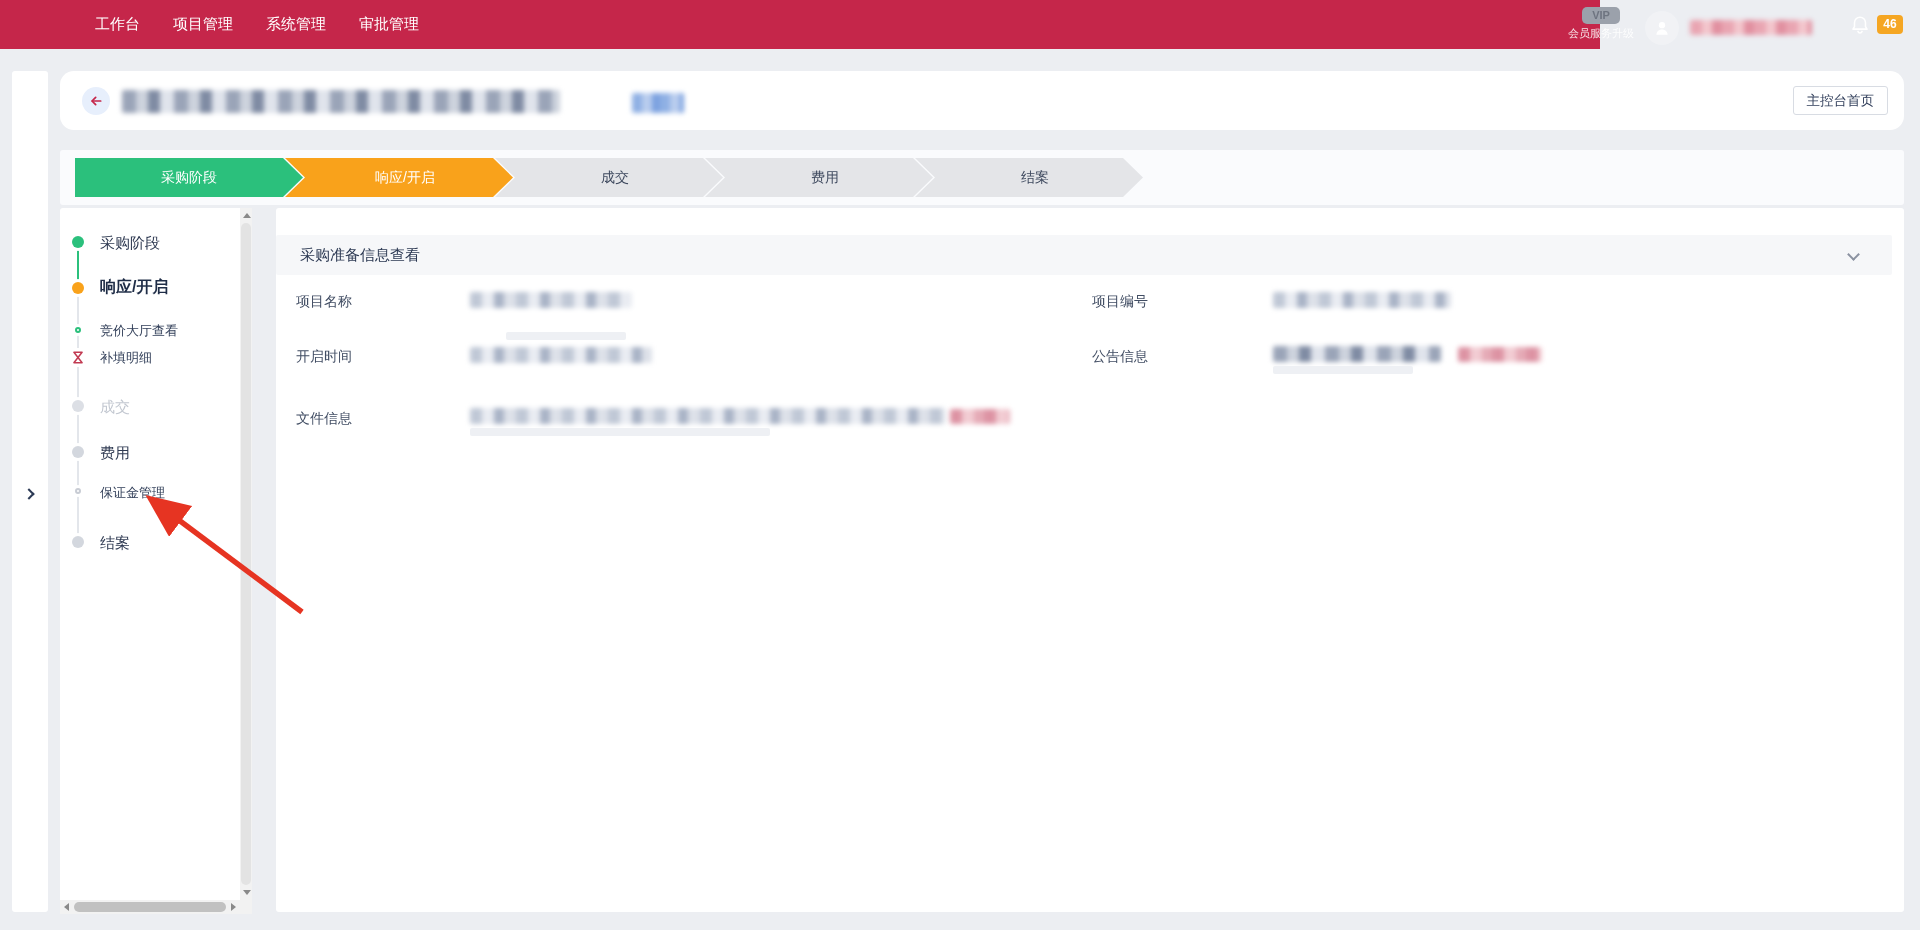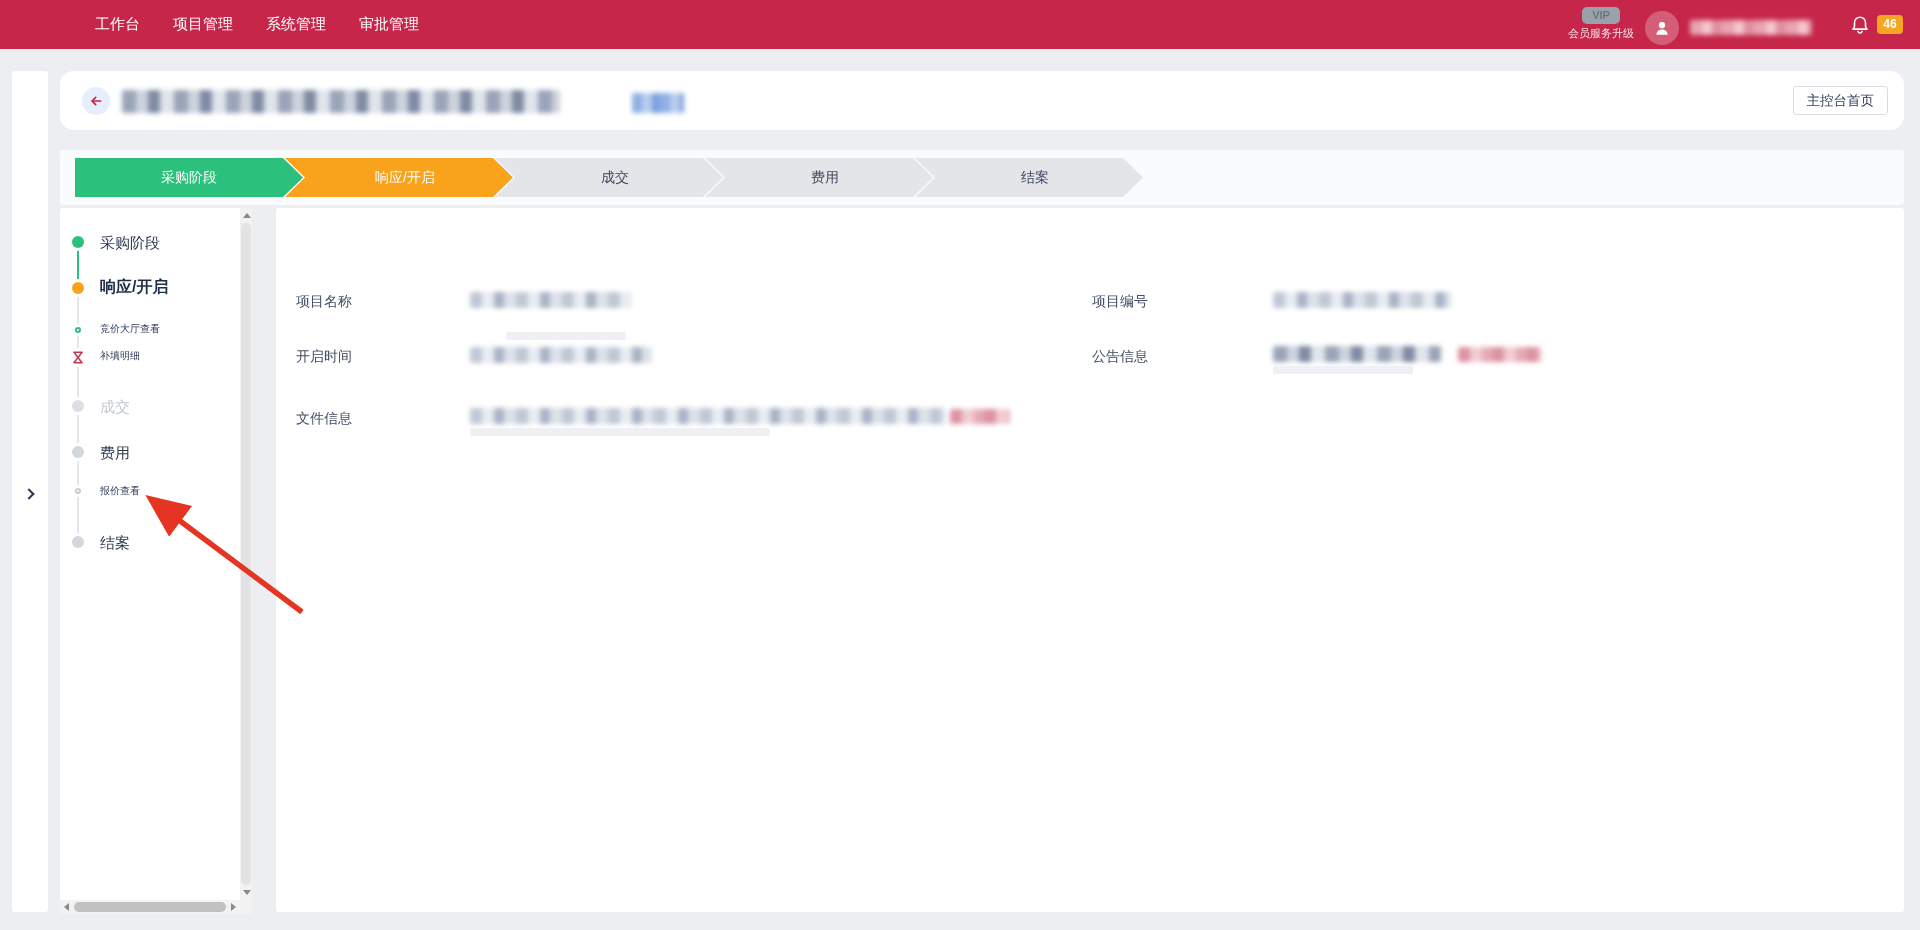--- a/index.html
+++ b/index.html
@@ -1,20 +1,20 @@
 <!DOCTYPE html>
 <html><head>
 <meta charset="utf-8">
 <style>
   * { margin:0; padding:0; box-sizing:border-box; }
   html,body { width:1920px; height:930px; overflow:hidden; }
   body { background:#eceef2; font-family:"Liberation Sans","DejaVu Sans",sans-serif; position:relative; }
 
   
-  .topnav { position:absolute; left:0; top:0; width:1920px; height:49px; background:#c5264a; z-index:10; }
+  .topnav { position:absolute; left:0; top:0; width:1600px; height:49px; background:#c5264a; z-index:10; }
   .topnav .menu { position:absolute; left:95px; top:0; height:49px; display:flex; align-items:center; gap:33px; }
   .topnav .menu .item { color:#ffffff; font-size:15px; cursor:pointer; white-space:nowrap; }
   .vip-block { position:absolute; left:1566px; top:5px; width:70px; text-align:center; cursor:pointer; }
   .vip-badge { display:inline-block; width:38px; height:17px; line-height:17px; background:#9ba1ab; color:#6e7480; border-radius:5px; font-size:11px; font-weight:bold; }
   .vip-caption { margin-top:2px; font-size:11px; color:rgba(255,255,255,.88); }
   .avatar { position:absolute; left:1645px; top:11px; width:34px; height:34px; border-radius:50%; background:rgba(255,255,255,.26); display:flex; align-items:center; justify-content:center; cursor:pointer; }
   .name-blur { position:absolute; left:1690px; top:20px; width:122px; height:15px; }
   .bell { position:absolute; left:1849px; top:13px; width:22px; height:24px; cursor:pointer; }
   .count-badge { position:absolute; left:1877px; top:15px; min-width:26px; height:19px; line-height:19px; padding:0 4px; background:#f5a623; border-radius:4px; color:#fff; font-size:12px; font-weight:bold; text-align:center; }
 
@@ -43,21 +43,21 @@
   .sidebar { position:absolute; left:60px; top:208px; width:192px; height:706px; background:#fff; border-radius:3px; }
   .tl-line { position:absolute; width:2px; left:17px; }
   .tl-line.green { background:#2bc07c; top:42px; height:30px; }
   .tl-line.gray  { background:#e3e6eb; top:88px; height:240px; }
   .dot { position:absolute; width:12px; height:12px; border-radius:50%; box-shadow:0 0 0 3px #fff; }
   .ring { position:absolute; width:6px; height:6px; border-radius:50%; background:#fff; box-shadow:0 0 0 3px #fff; }
   .side-label { position:absolute; left:40px; white-space:nowrap; cursor:pointer; }
   .lv1 { font-size:15px; color:#2f3a52; }
   .lv1.current { font-size:16px; font-weight:bold; color:#1f2d47; }
   .lv1.disabled { color:#c2c7d0; }
-  .lv2 { font-size:10px; color:#33405a; }
+  .lv2 { font-size:13px; color:#33405a; }
   .hourglass { position:absolute; left:11px; background:#fff; box-shadow:0 0 0 2px #fff; }
 
   
   .vscroll { position:absolute; right:0; top:0; width:12px; height:692px; background:#f2f2f2; }
   .vthumb { position:absolute; left:1px; top:15px; width:10px; height:662px; background:#e3e3e3; border-radius:5px; }
   .hscroll { position:absolute; left:0; bottom:0; width:192px; height:14px; background:#f2f2f2; }
   .hthumb { position:absolute; left:14px; top:2px; width:152px; height:10px; background:#c1c1c1; border-radius:5px; }
   .tri { width:0; height:0; position:absolute; }
   .tri.up    { left:3px; top:5px;   border-left:4px solid transparent; border-right:4px solid transparent; border-bottom:5px solid #8a8a8a; }
   .tri.down  { left:3px; bottom:5px;border-left:4px solid transparent; border-right:4px solid transparent; border-top:5px solid #8a8a8a; }
@@ -161,39 +161,43 @@
   </svg>
   <div class="side-label lv2" style="top:141px;">补填明细</div>
 
   <div class="dot" style="left:12px; top:192px; background:#dcdfe5;"></div>
   <div class="side-label lv1 disabled" style="top:190px;">成交</div>
 
   <div class="dot" style="left:12px; top:238px; background:#d3d7de;"></div>
   <div class="side-label lv1" style="top:236px;">费用</div>
 
   <div class="ring" style="left:15px; top:280px; border:2px solid #c8ccd4;"></div>
-  <div class="side-label lv2" style="top:276px;">报价查看</div>
+  <div class="side-label lv2" style="top:276px;">保证金管理</div>
 
   <div class="dot" style="left:12px; top:328px; background:#d3d7de;"></div>
   <div class="side-label lv1" style="top:326px;">结案</div>
 
   <div class="vscroll">
     <div class="tri up"></div>
     <div class="vthumb"></div>
     <div class="tri down"></div>
   </div>
   <div class="hscroll">
     <div class="tri left"></div>
     <div class="hthumb"></div>
     <div class="tri right"></div>
   </div>
 </div>
 
 <div class="content">
 
+  <div class="sec-bar" style="top:27px;">
+    <div class="sec-title">采购准备信息查看</div>
+    <div class="sec-chevron"></div>
+  </div>
 
   <div class="f-label" style="left:20px; top:85px;">项目名称</div>
   <div class="v-blur blur bg-light" style="left:194px; top:84px; width:162px;"></div>
 
   <div class="f-label" style="left:816px; top:85px;">项目编号</div>
   <div class="v-blur blur bg-light" style="left:997px; top:84px; width:178px;"></div>
 
   <div class="f-label" style="left:20px; top:140px;">开启时间</div>
   <div class="v-blur blur bg-light" style="left:194px; top:139px; width:182px;"></div>
   <div class="faint" style="left:230px; top:124px; width:120px;"></div>

